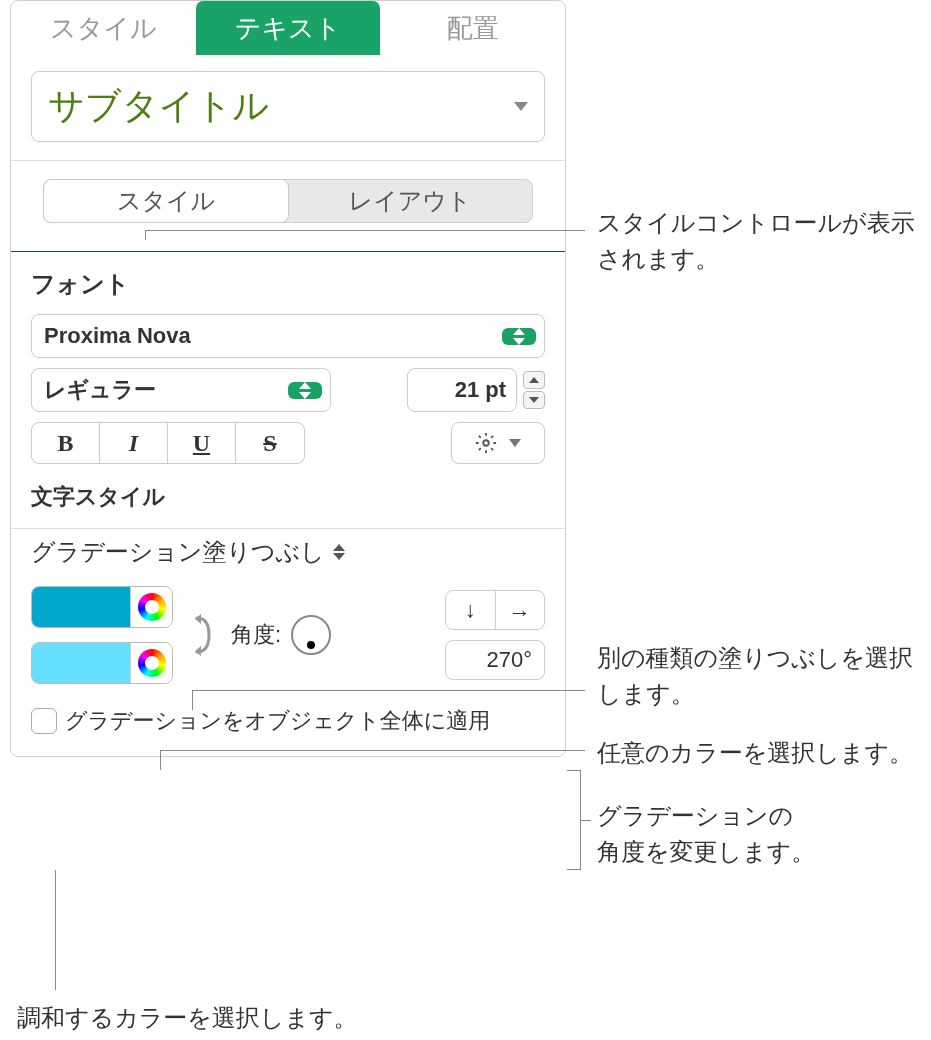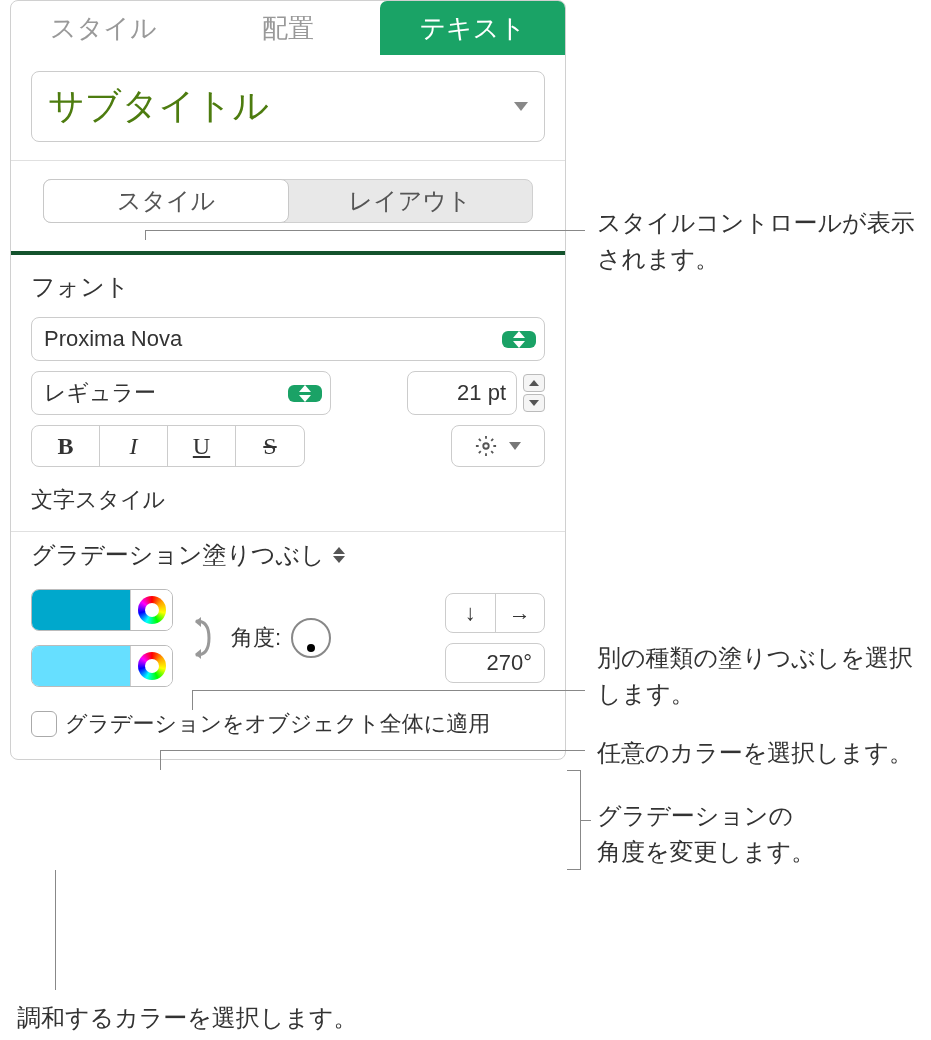--- a/index.html
+++ b/index.html
@@ -32,21 +32,22 @@
   font-size: 26px;
   color: #999;
 }
 .tab.active {
   background: #1aa366;
   color: #fff;
   border-radius: 7px 7px 0 0;
 }
 .section {
   padding: 16px 20px;
-  border-top: 4px solid #14532d;
+  border-top: 1px solid #14532d;
+  font-weight: bold;
 }
 .paragraph-style {
   display: flex;
   align-items: center;
   border: 1px solid #ccc;
   border-radius: 8px;
   padding: 10px 16px;
   margin: 16px 20px 18px 20px;
 }
 .paragraph-style-text {
@@ -151,22 +152,22 @@
 .hline{height:1px;}
 .bracket{position:absolute;border:1px solid #888;border-left:none;width:14px;}
 </style>
 </head>
 <body>
 
 <div class="panel">
 
   <div class="tabs">
     <div class="tab">スタイル</div>
+    <div class="tab active">テキスト</div>
     <div class="tab">配置</div>
-    <div class="tab active">テキスト</div>
   </div>
 
   <div class="paragraph-style">
     <div class="paragraph-style-text">サブタイトル</div>
     <div class="chevron-down"></div>
   </div>
 
   <div style="border-top:1px solid #e0e0e0;padding:14px 20px 16px 20px;">
     <div class="seg-control">
       <div class="seg active">スタイル</div>

